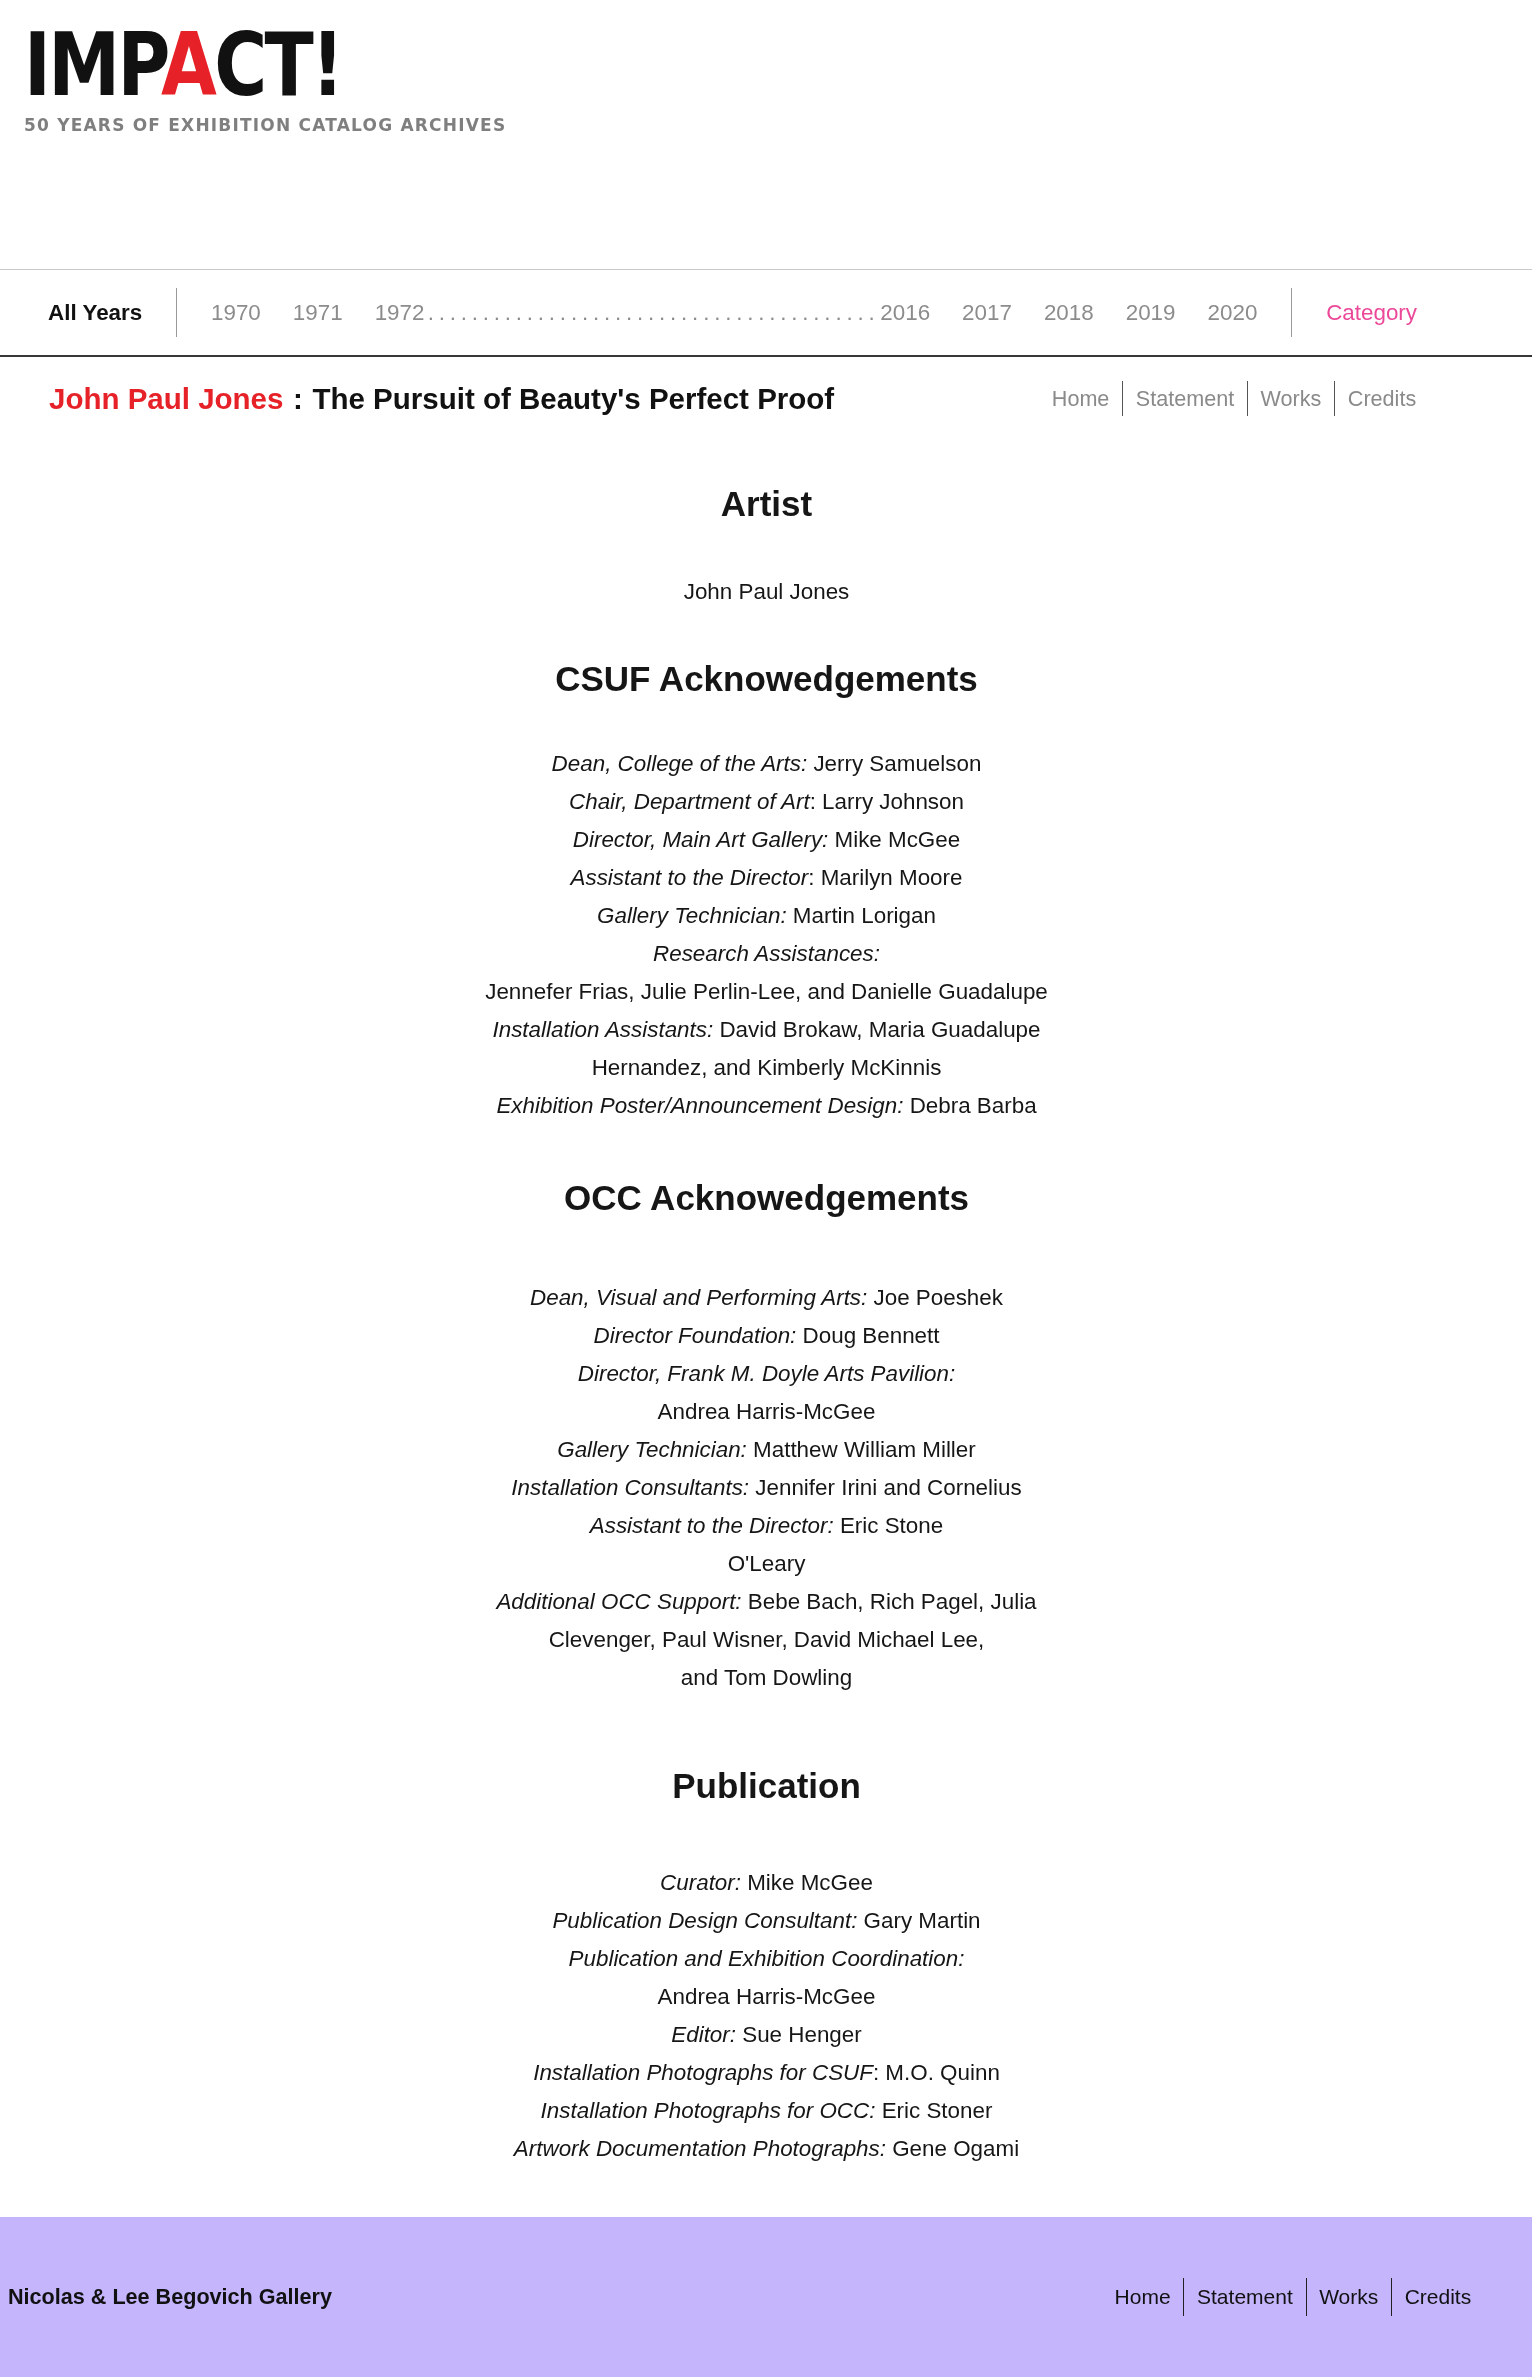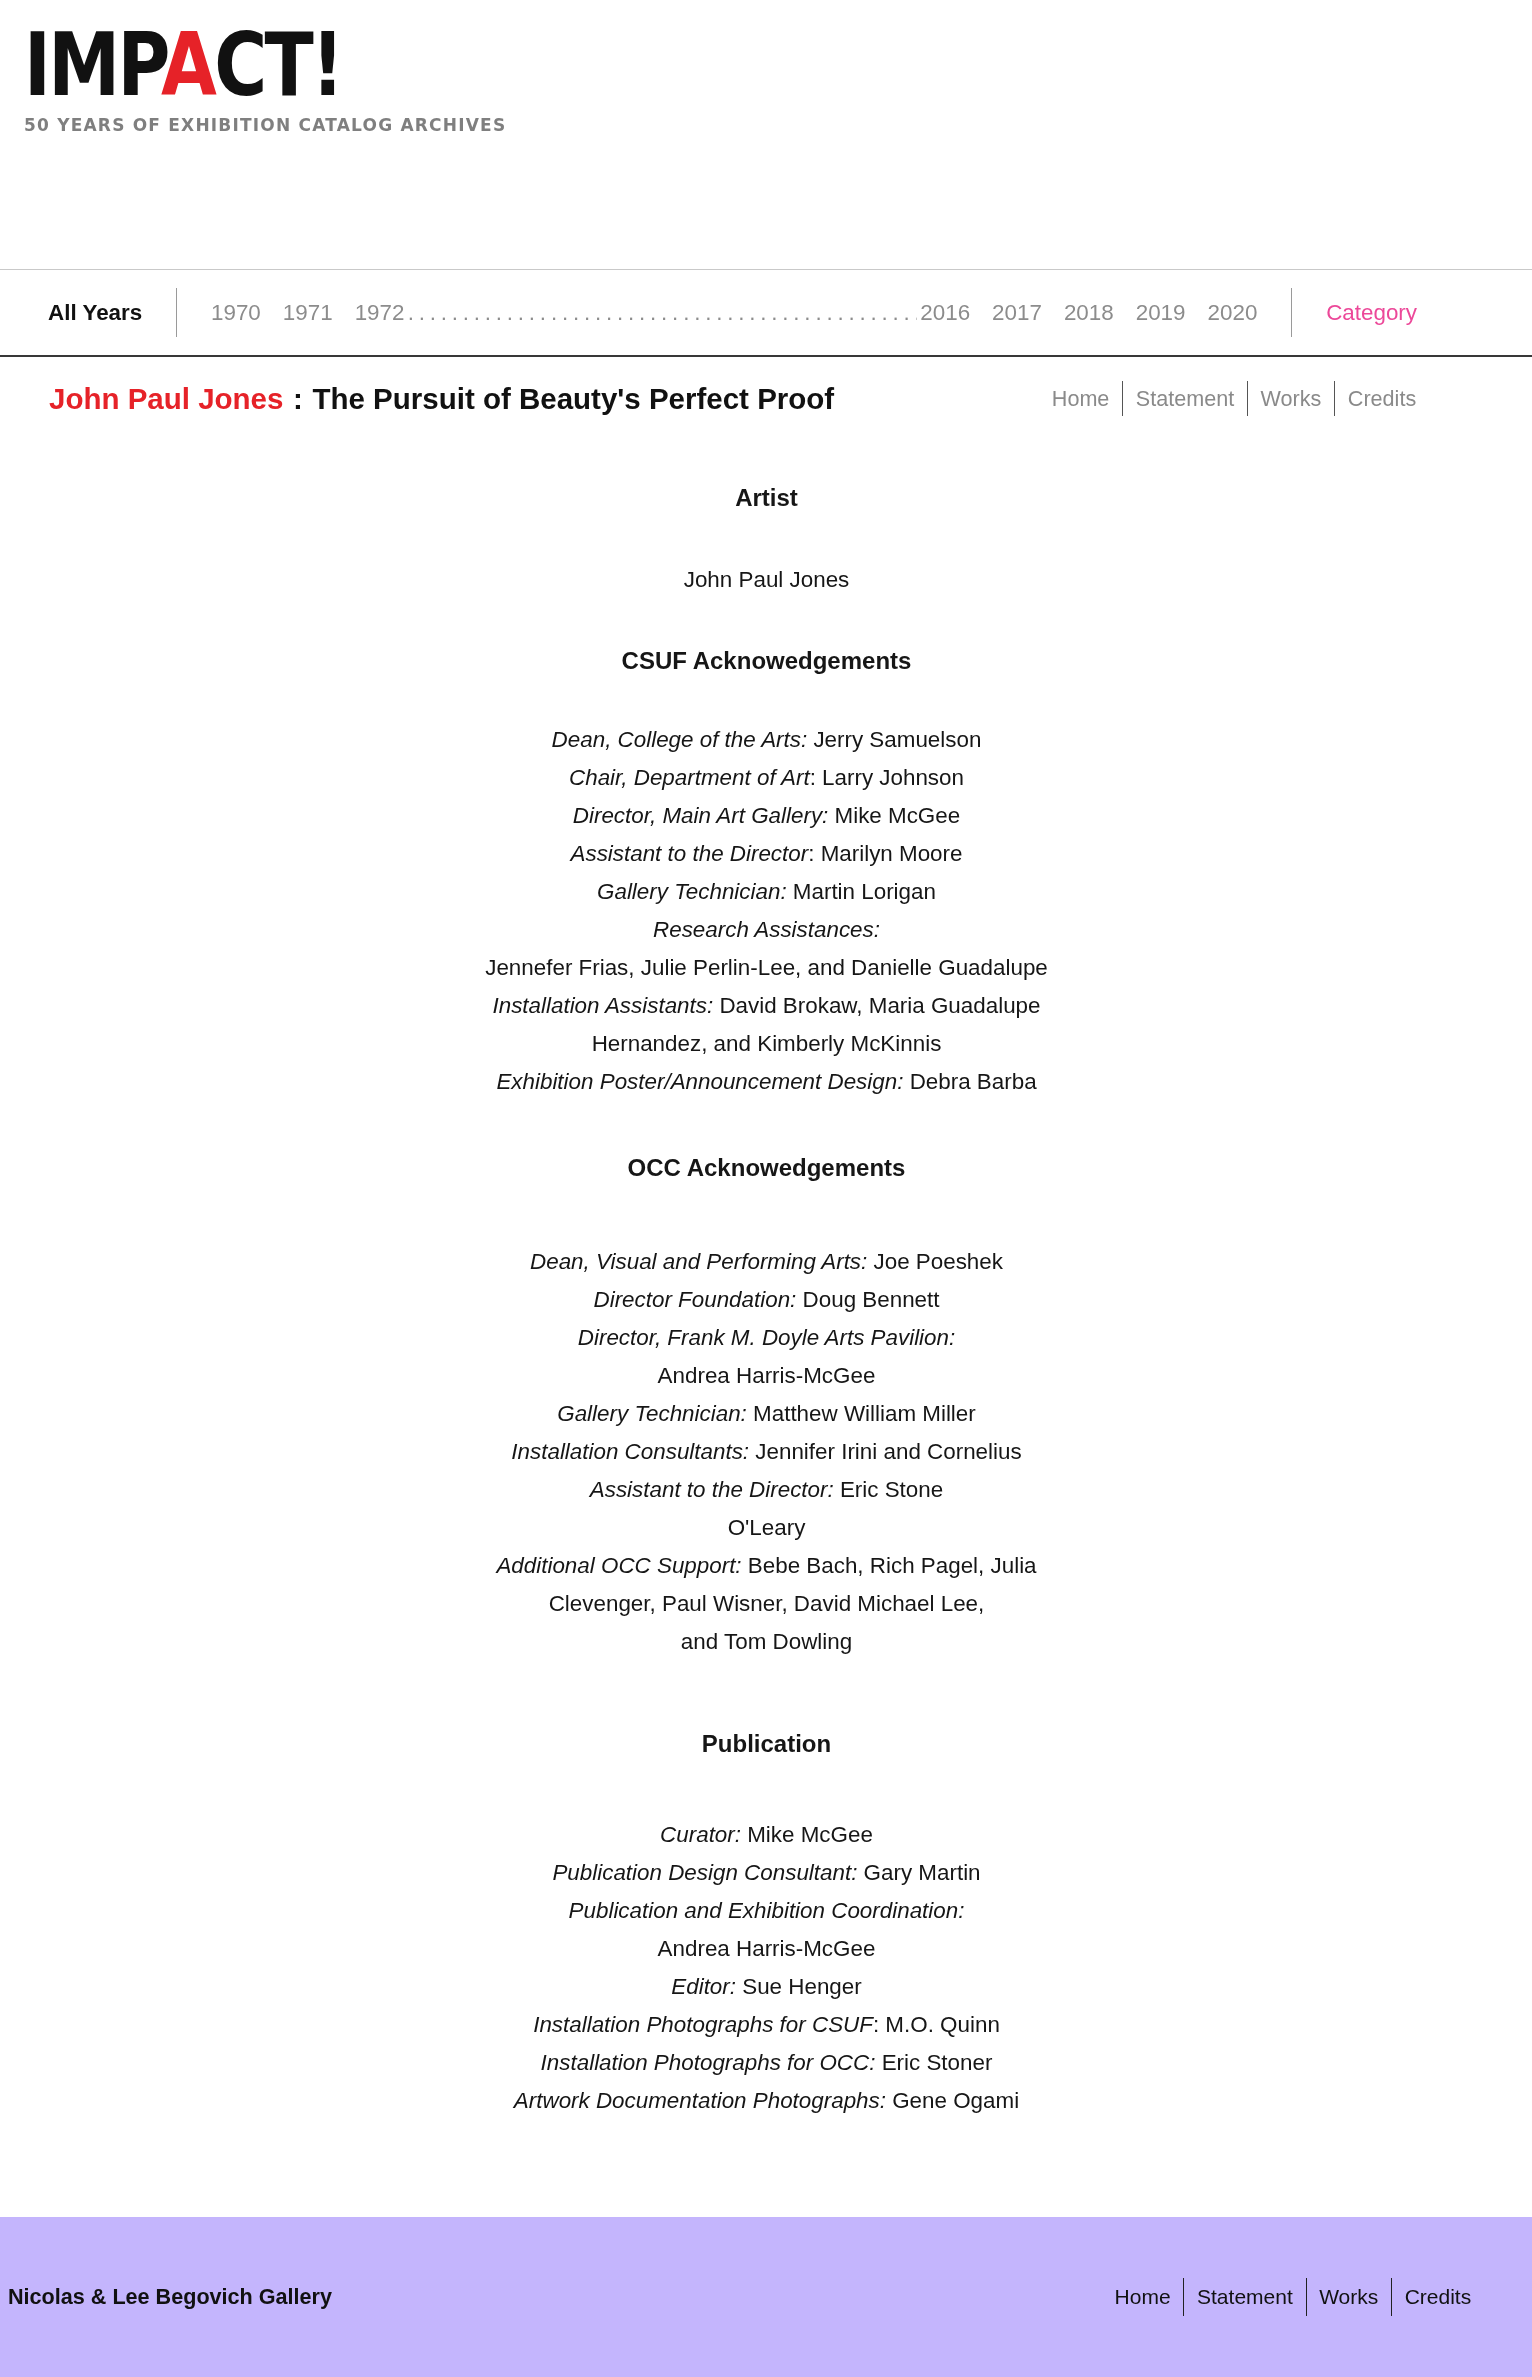--- a/index.html
+++ b/index.html
@@ -33,21 +33,21 @@
     margin-top: 134px;
     border-top: 0.8px solid #c9c9c9;
     border-bottom: 2.4px solid #383838;
     height: 88px;
     display: flex; align-items: center;
     padding: 0 116px 0 48px;
     font-size: 22.4px;
   }
   .all-years { color: #111; font-weight: 600; cursor: pointer; white-space: nowrap; }
   .vdiv { width: 0.8px; height: 49px; background: #9a9a9a; margin: 0 34px; flex: 0 0 auto; }
-  .years { display: flex; gap: 22px; color: #8c8c8c; }
+  .years { display: flex; gap: 32px; color: #8c8c8c; }
   .years span { cursor: pointer; white-space: nowrap; }
   .dot-leader {
     flex: 1 1 auto; overflow: hidden; white-space: nowrap;
     color: #8c8c8c; letter-spacing: 4.8px; margin: 0 3.2px;
     align-self: center;
   }
   .category { color: #ec4899; cursor: pointer; white-space: nowrap; }
 
   
   .title-row {
@@ -58,21 +58,21 @@
   h1 { margin: 0; font-size: 29.5px; font-weight: bold; color: #111; white-space: nowrap; }
   h1 .artist-name { font-weight: bold; }
   h1 .sep { margin: 0 9.6px; }
   .top-nav { display: flex; align-items: center; color: #8a8a8a; font-size: 21.6px; }
   .top-nav .nav-item { padding: 0 12.8px; cursor: pointer; white-space: nowrap; }
   .top-nav .nav-sep { width: 0.8px; height: 35px; background: #555; }
 
   
   #sections { flex: 0 0 auto; }
   .section { width: 766px; margin: 0 auto; text-align: center; }
-  .section h2 { margin: 0; font-size: 24px; font-weight: 600; color: #161616; }
+  .section h2 { margin: 0; font-size: 35px; font-weight: 600; color: #161616; }
   .section .lines { font-size: 22.4px; line-height: 38px; color: #161616; }
   .section .lines p { margin: 0; }
   .section .lines em { font-style: italic; }
 
   .section-artist { margin-top: 68px; }
   .section-artist .lines { margin-top: 49px; }
   .section-csuf-acknowledgements { margin-top: 48px; }
   .section-csuf-acknowledgements .lines { margin-top: 46px; }
   .section-occ-acknowledgements { margin-top: 53px; }
   .section-occ-acknowledgements .lines { margin-top: 61px; }

